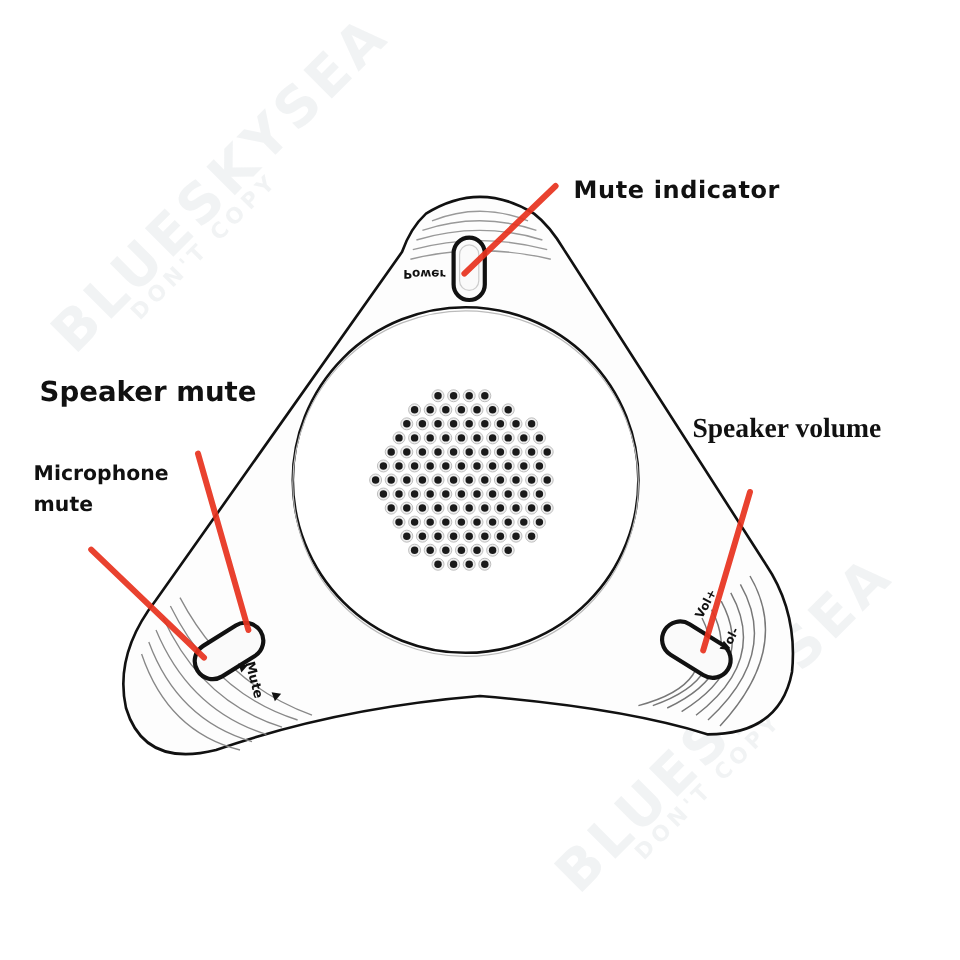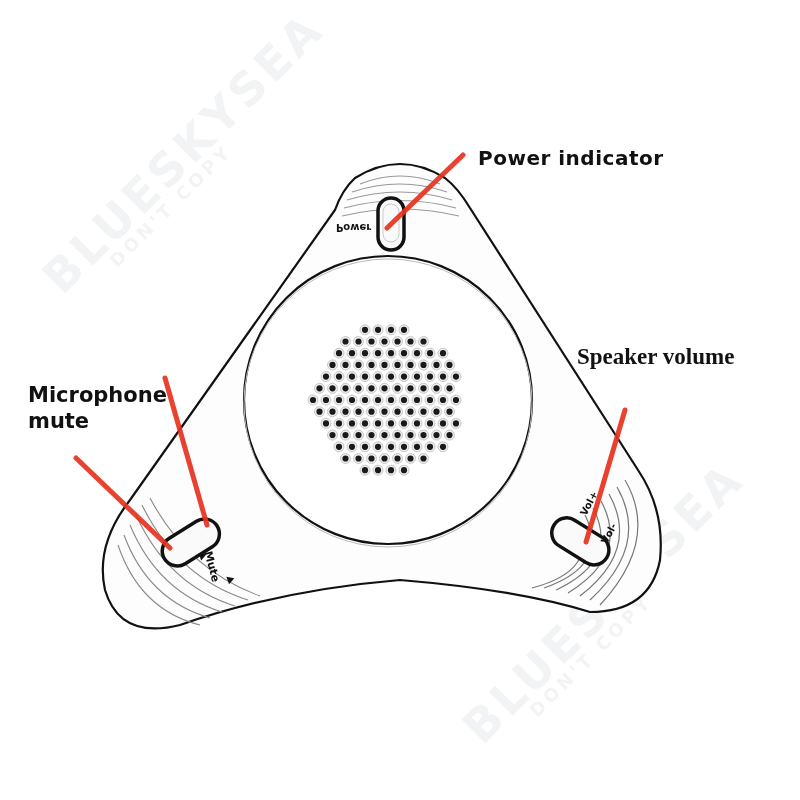--- a/index.html
+++ b/index.html
@@ -1,21 +1,21 @@
 <!DOCTYPE html>
 <html><head>
 <meta charset="utf-8">
 <style>
   html, body { margin: 0; padding: 0; background: #ffffff; }
   #stage { position: relative; width: 800px; height: 800px; overflow: hidden; background: #ffffff; font-family: "DejaVu Sans", sans-serif; }
   svg#art { position: absolute; left: 0; top: 0; }
   .label { position: absolute; color: #111; font-weight: bold; white-space: nowrap; }
   .lbl-power { left: 478px; top: 146px; font-size: 20px; font-family: "DejaVu Sans", sans-serif; letter-spacing: 0.5px; }
   .lbl-spkmute { left: 33px; top: 314px; font-size: 23px; font-family: "DejaVu Sans", sans-serif; font-weight: bold; }
-  .lbl-micmute { left: 28px; top: 382px; font-size: 21px; line-height: 26px; font-family: "DejaVu Sans", sans-serif; white-space: normal; width: 150px; }
+  .lbl-micmute { left: 28px; top: 382px; font-size: 17px; line-height: 26px; font-family: "DejaVu Sans", sans-serif; white-space: normal; width: 150px; }
   .lbl-volume { left: 577px; top: 344px; font-size: 23px; font-family: Liberation Serif, serif; }
   .watermark { position: absolute; color: rgba(180,190,195,0.18); font-family: "DejaVu Sans", sans-serif; font-weight: bold; transform-origin: left bottom; white-space: nowrap; pointer-events: none; }
   .wm-big { font-size: 46px; letter-spacing: 4px; }
   .wm-small { font-size: 18px; letter-spacing: 4px; }
 </style>
 </head>
 <body>
 
 <div id="stage">
 
@@ -334,16 +334,17 @@
       <line x1="76" y1="458" x2="170" y2="548"></line>
       <line x1="625" y1="410" x2="586" y2="542"></line>
     </g>
   </svg>
 
   <div class="label" style="left:336px; top:222px; font-size:10px; transform: rotate(180deg) scaleX(-1);">Power</div>
   <div class="label" style="left:196px; top:560px; font-size:11px; transform: rotate(75deg);">Mute</div>
   <div class="label" style="left:576px; top:498px; font-size:10px; transform: rotate(-62deg);">Vol+</div>
   <div class="label" style="left:598px; top:528px; font-size:10px; transform: rotate(-62deg);">Vol-</div>
 
-  <div class="label lbl-power">Power indicator</div>
+  <div class="label lbl-power">Mute indicator</div>
+  <div class="label lbl-spkmute">Speaker mute</div>
   <div class="label lbl-micmute">Microphone mute</div>
   <div class="label lbl-volume">Speaker volume</div>
 </div>
 
 </body></html>

